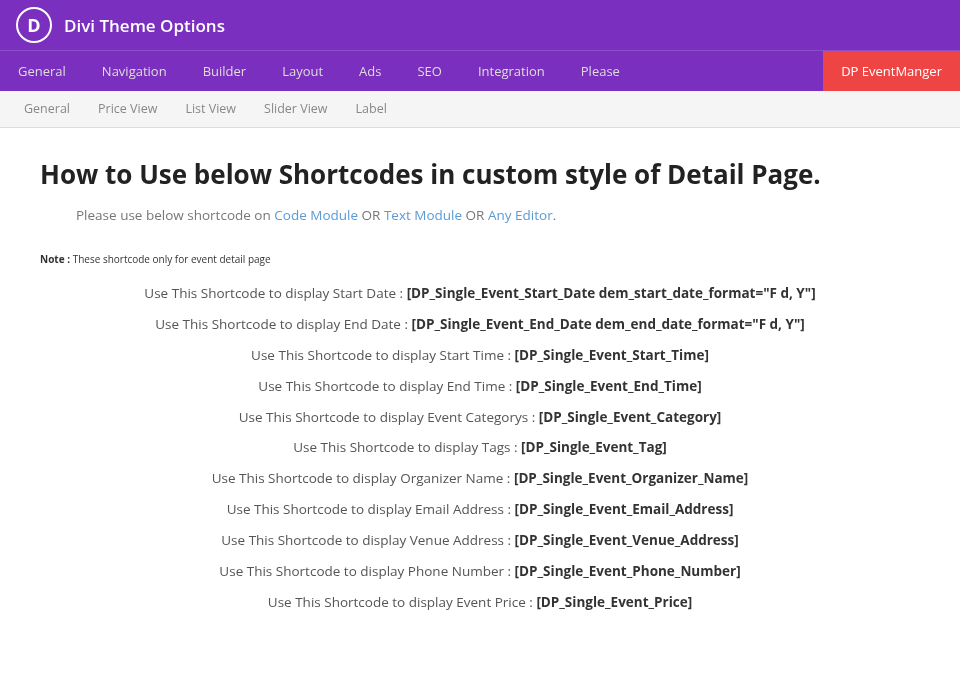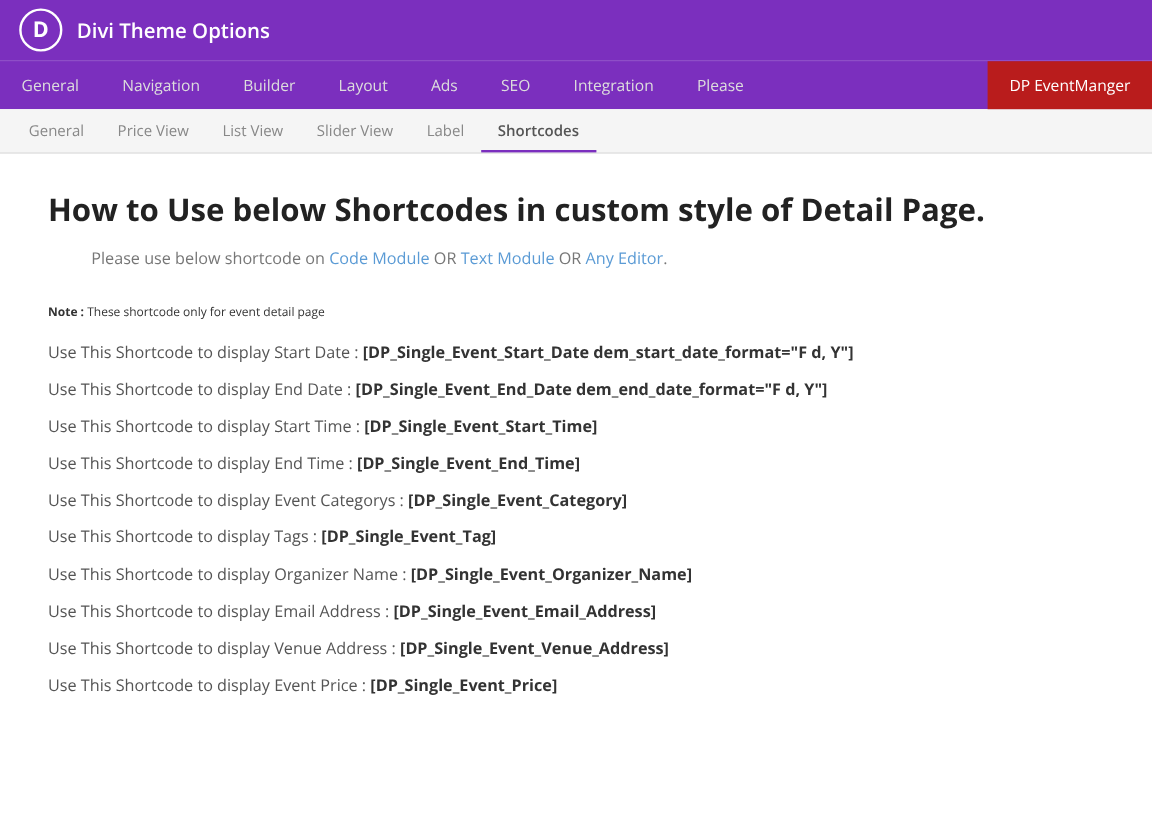--- a/index.html
+++ b/index.html
@@ -46,21 +46,21 @@
       text-decoration: none;
       padding: 0 18px;
       font-size: 13px;
       font-weight: 500;
       display: flex;
       align-items: center;
       height: 40px;
       white-space: nowrap;
     }
     .primary-nav a.last-item {
-      background: #b91c1c;
+      background: #ef4444;
       color: #fff;
       margin-left: auto;
     }
 
     
     .secondary-nav {
       background: #f5f5f5;
       border-bottom: 1px solid #ddd;
       display: flex;
       align-items: stretch;
@@ -107,20 +107,21 @@
       font-size: 10px;
       color: #333;
       margin-bottom: 16px;
     }
     .note-text strong { font-weight: 700; }
     .shortcode-line {
       font-size: 13.5px;
       color: #777;
       margin-bottom: 8px;
       line-height: 1.7;
+      text-align: center;
     }
     .shortcode-line strong {
       color: #333;
       font-weight: 700;
     }
     .shortcode-line .sc-label {
       color: #555;
     }
   </style>
 </head>
@@ -144,21 +145,20 @@
   <a href="#">Please</a>
   <a href="#" class="last-item">DP EventManger</a>
 </nav>
 
 <nav class="secondary-nav">
   <a href="#">General</a>
   <a href="#">Price View</a>
   <a href="#">List View</a>
   <a href="#">Slider View</a>
   <a href="#">Label</a>
-  <a href="#" class="active">Shortcodes</a>
 </nav>
 
 <div class="content">
   <h1 class="page-title">How to Use below Shortcodes in custom style of Detail Page.</h1>
   <p class="intro-text">
     <span>Please use below shortcode on </span><a href="#" class="intro-link">Code Module</a><span> OR </span><a href="#" class="intro-link">Text Module</a><span> OR </span><a href="#" class="intro-link">Any Editor</a><span>.</span>
   </p>
 
   <p class="note-text">
     <strong>Note :</strong>
@@ -168,15 +168,16 @@
   <div id="shortcode-lines-container">
       <p class="shortcode-line"><span class="sc-label">Use This Shortcode to display Start Date : </span><strong>[DP_Single_Event_Start_Date dem_start_date_format="F d, Y"]</strong></p>
       <p class="shortcode-line"><span class="sc-label">Use This Shortcode to display End Date : </span><strong>[DP_Single_Event_End_Date dem_end_date_format="F d, Y"]</strong></p>
       <p class="shortcode-line"><span class="sc-label">Use This Shortcode to display Start Time : </span><strong>[DP_Single_Event_Start_Time]</strong></p>
       <p class="shortcode-line"><span class="sc-label">Use This Shortcode to display End Time : </span><strong>[DP_Single_Event_End_Time]</strong></p>
       <p class="shortcode-line"><span class="sc-label">Use This Shortcode to display Event Categorys : </span><strong>[DP_Single_Event_Category]</strong></p>
       <p class="shortcode-line"><span class="sc-label">Use This Shortcode to display Tags : </span><strong>[DP_Single_Event_Tag]</strong></p>
       <p class="shortcode-line"><span class="sc-label">Use This Shortcode to display Organizer Name : </span><strong>[DP_Single_Event_Organizer_Name]</strong></p>
       <p class="shortcode-line"><span class="sc-label">Use This Shortcode to display Email Address : </span><strong>[DP_Single_Event_Email_Address]</strong></p>
       <p class="shortcode-line"><span class="sc-label">Use This Shortcode to display Venue Address : </span><strong>[DP_Single_Event_Venue_Address]</strong></p>
+      <p class="shortcode-line"><span class="sc-label">Use This Shortcode to display Phone Number : </span><strong>[DP_Single_Event_Phone_Number]</strong></p>
       <p class="shortcode-line"><span class="sc-label">Use This Shortcode to display Event Price : </span><strong>[DP_Single_Event_Price]</strong></p>
     </div>
 </div>
 
 </body></html>

